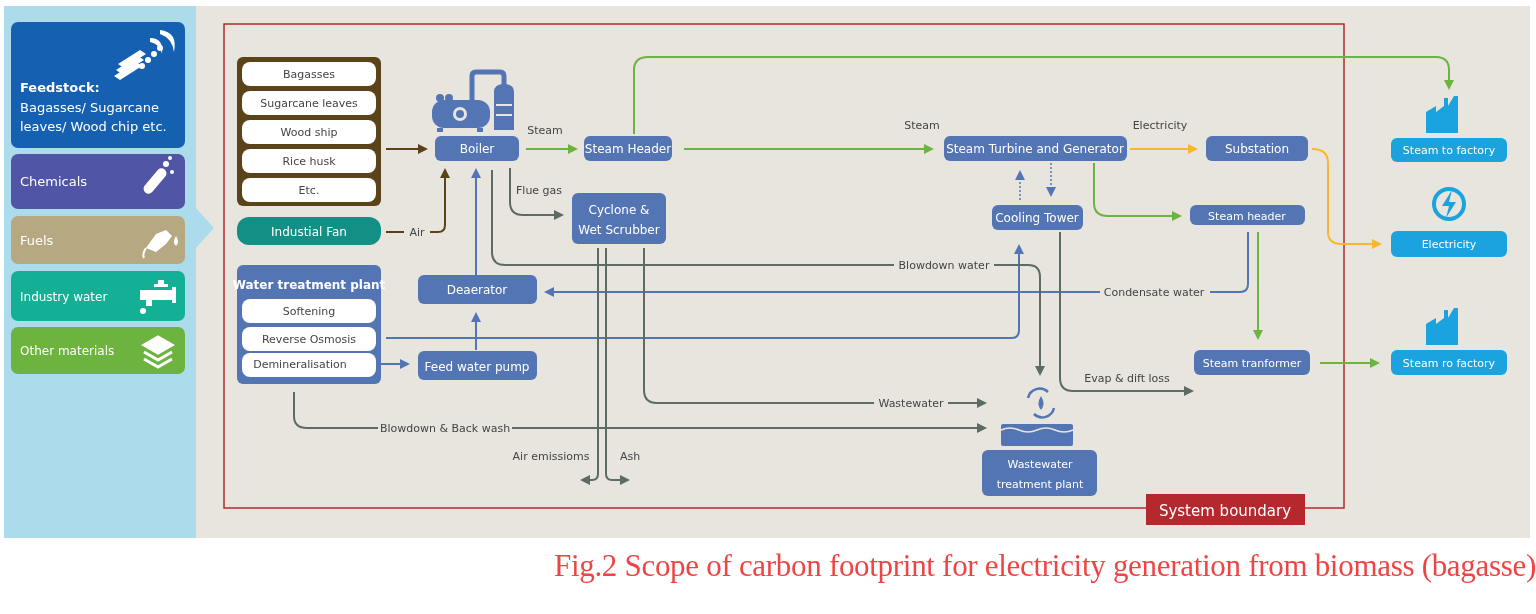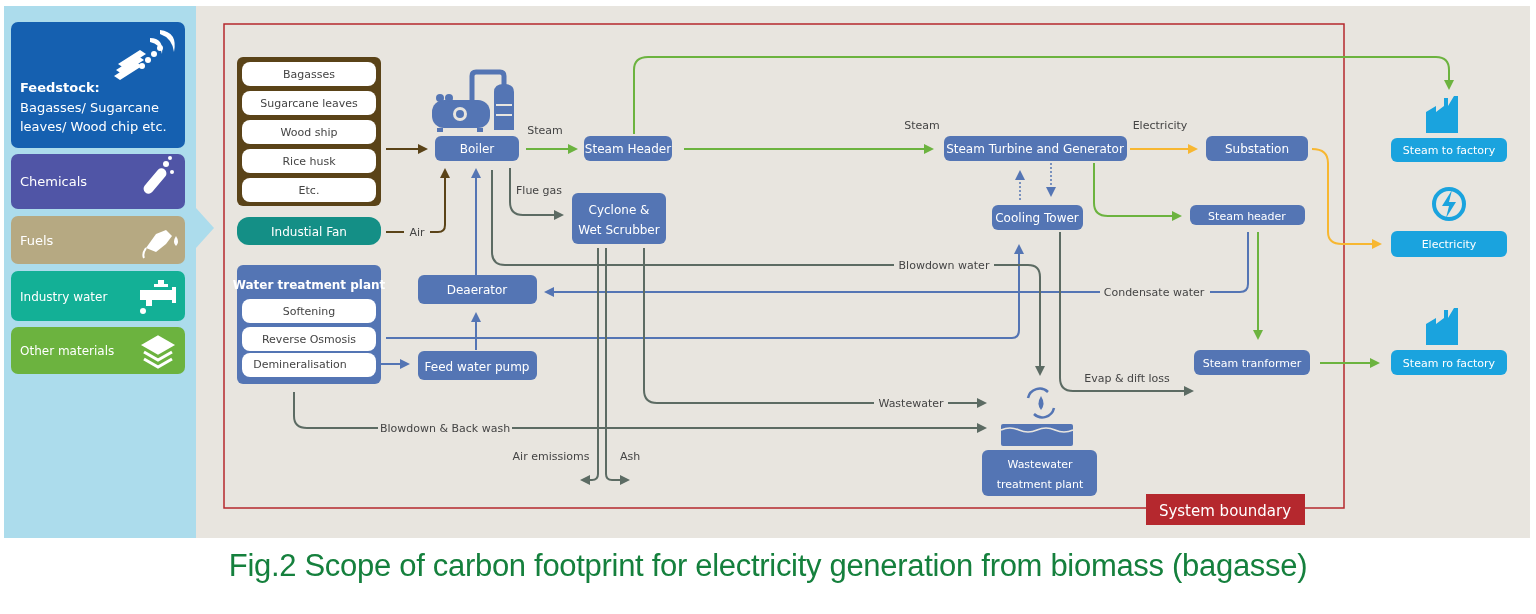--- a/index.html
+++ b/index.html
@@ -1,22 +1,22 @@
 <!DOCTYPE html>
 <html><head>
 <meta charset="utf-8">
 <style>
   * { box-sizing: border-box; margin: 0; padding: 0; }
   html, body { width: 1536px; height: 614px; background: #ffffff; overflow: hidden; }
   body { font-family: "DejaVu Sans", sans-serif; position: relative; }
   #canvas { position: absolute; left: 0; top: 0; width: 1536px; height: 614px; }
   .sidebar { position: absolute; left: 4px; top: 6px; width: 192px; height: 532px; background: #acdcec; }
   .main-bg { position: absolute; left: 196px; top: 6px; width: 1334px; height: 532px; background: #e8e5df; }
-  .caption { position: absolute; left: 0; top: 548px; width: 1536px; text-align: center;
-    font-family: Liberation Sans, sans-serif; font-size: 31px; color: #15803d; letter-spacing: -0.3px; }
+  .caption { position: absolute; left: 0; top: 548px; width: 1536px; text-align: right;
+    font-family: Liberation Serif, serif; font-size: 31px; color: #ef4444; letter-spacing: -0.3px; }
   svg text { font-family: "DejaVu Sans", sans-serif; }
 </style>
 </head>
 <body>
 
 <div class="sidebar"></div>
 <div class="main-bg"></div>
 
 <svg id="canvas" width="1536" height="614" viewBox="0 0 1536 614">
   <defs>

